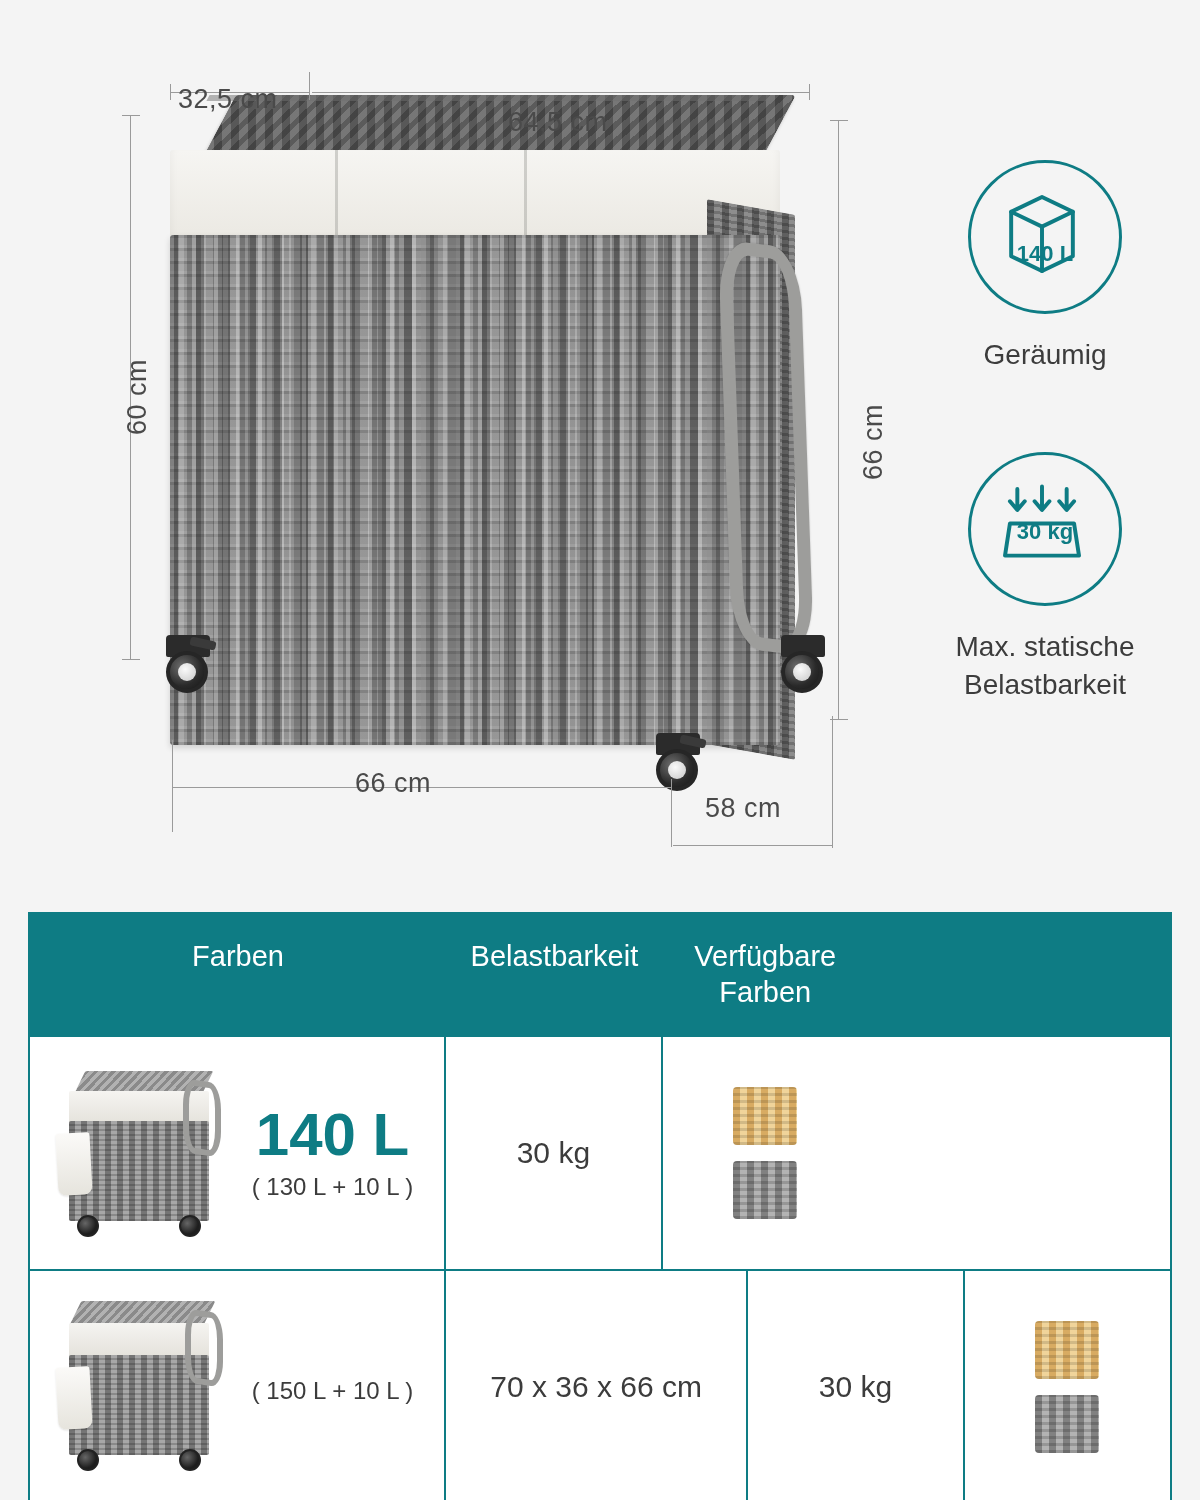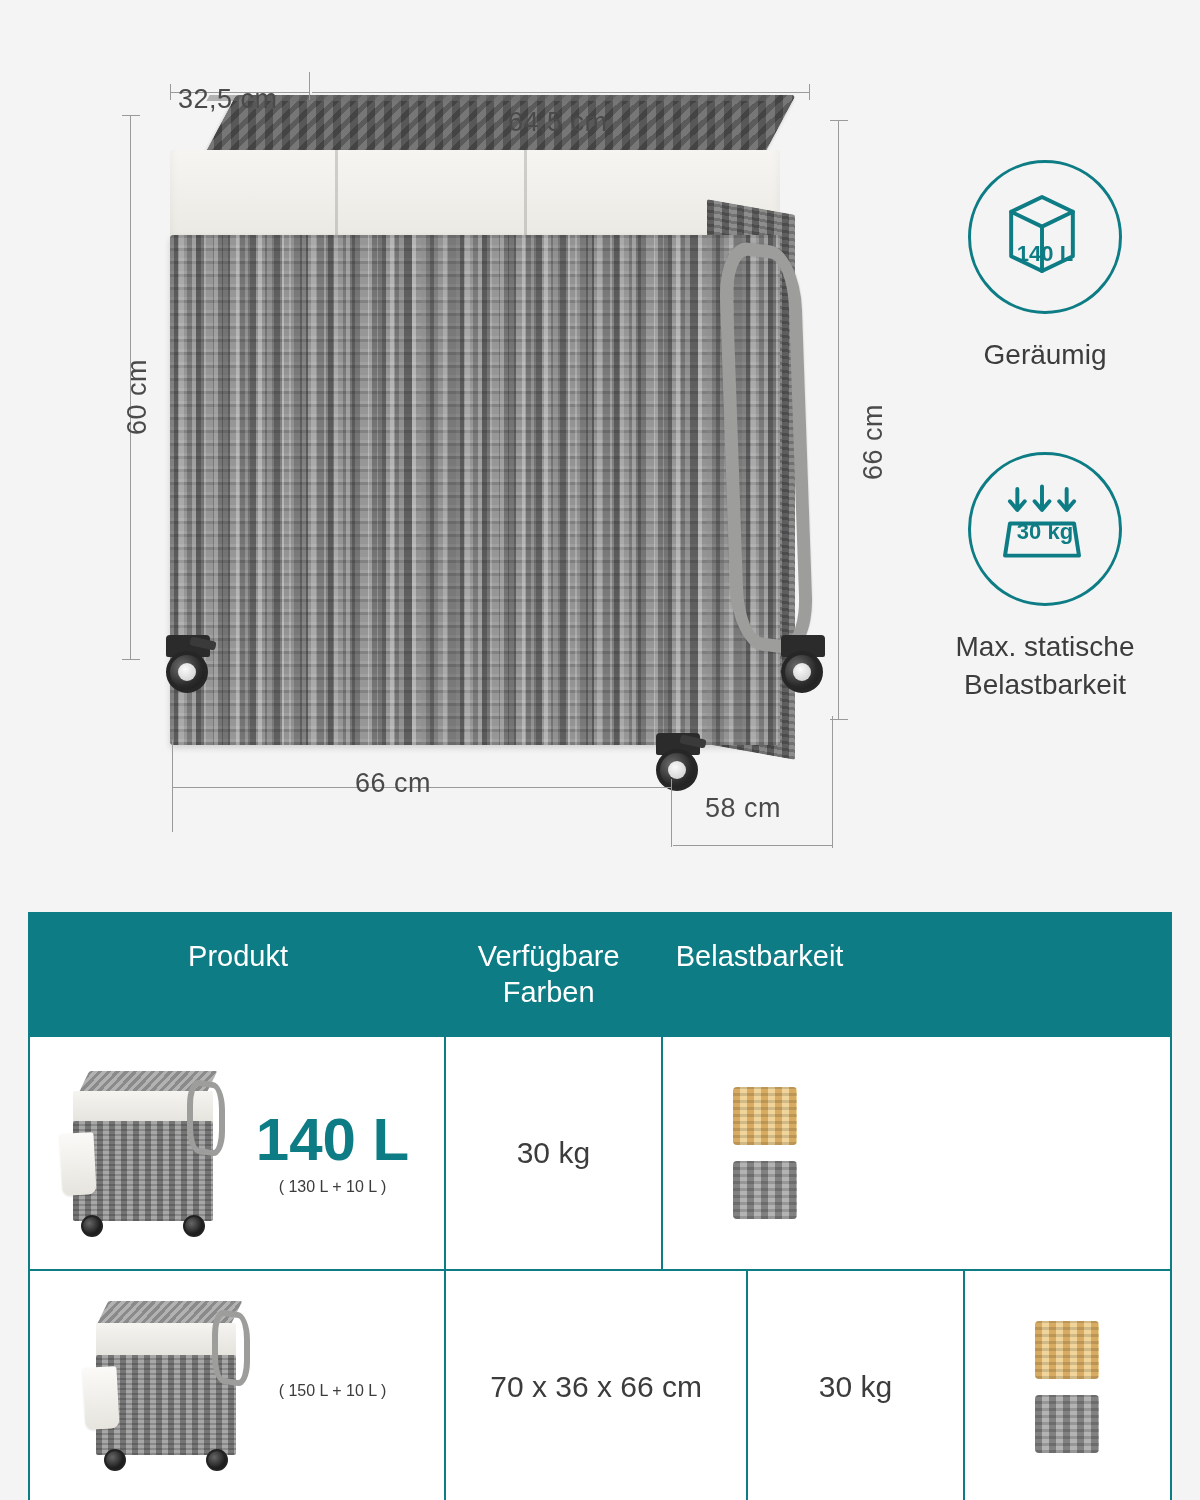--- a/index.html
+++ b/index.html
@@ -269,21 +269,21 @@
     margin-left: 26px;
     text-align: center;
   }
   .vol-main {
     font-size: 60px;
     font-weight: bold;
     color: #0e7c84;
     line-height: 1;
   }
   .vol-sub {
-    font-size: 16px;
+    font-size: 24px;
     color: #3c3c3c;
     margin-top: 8px;
   }
 
   .swatches { display: flex; flex-direction: column; gap: 16px; align-items: center; }
   .swatch {
     width: 64px; height: 58px;
     border-radius: 4px;
   }
   .swatch.natural {
@@ -447,23 +447,23 @@
       </div>
       <div class="feature-caption">Max. statische Belastbarkeit</div>
     </div>
 
   </div>
 </div>
 
 <div class="table">
 
   <div class="thead">
-    <div class="cell c1">Produkt</div>
+    <div class="cell c1">Farben</div>
+    <div class="cell c3">Belastbarkeit</div>
     <div class="cell c4">Verfügbare Farben</div>
-    <div class="cell c3">Belastbarkeit</div>
   </div>
 
   <div class="row">
     <div class="cell c1 prod-cell">
       <div class="mini">
         <div class="m-lid"></div>
         <div class="m-liner"></div>
         <div class="m-body"></div>
         <div class="m-handle"></div>
         <div class="m-bag"></div>

